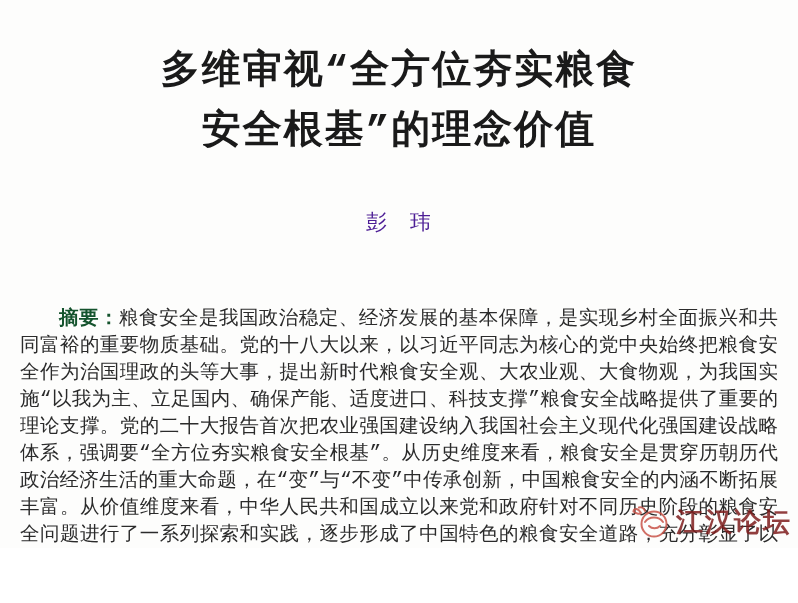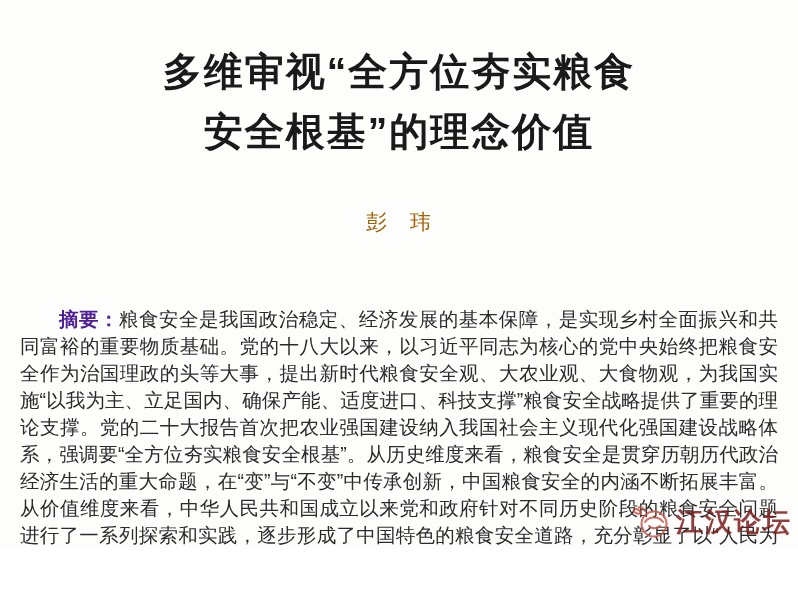--- a/index.html
+++ b/index.html
@@ -6,21 +6,21 @@
     margin: 0;
     padding: 0;
     background: #ffffff;
   }
   .page {
     position: relative;
     width: 798px;
     height: 548px;
     background: #fdfdfc;
     overflow: hidden;
-    font-family: Liberation Sans, sans-serif;
+    font-family: Liberation Mono, monospace;
     color: #1e1e1e;
   }
   .title {
     margin: 0;
     padding-top: 42px;
     text-align: center;
     font-size: 39px;
     font-weight: bold;
     line-height: 60px;
     letter-spacing: 2px;
@@ -28,34 +28,34 @@
   }
   .title .title-line {
     display: block;
     white-space: nowrap;
   }
   .author {
     margin-top: 46px;
     text-align: center;
     font-size: 21px;
     font-weight: normal;
-    color: #a16207;
+    color: #4c1d95;
     letter-spacing: 1px;
   }
   .abstract {
     margin: 70px 20px 0 20px;
     font-size: 19.5px;
     line-height: 27px;
     text-align: justify;
     color: #2b2b2b;
     text-indent: 2em;
   }
   .abstract .abstract-label {
     font-weight: bold;
-    color: #4c1d95;
+    color: #14532d;
     margin-top: 12px;
   }
   .watermark {
     position: absolute;
     right: 6px;
     bottom: 8px;
     display: flex;
     align-items: center;
     gap: 6px;
     opacity: 0.85;

